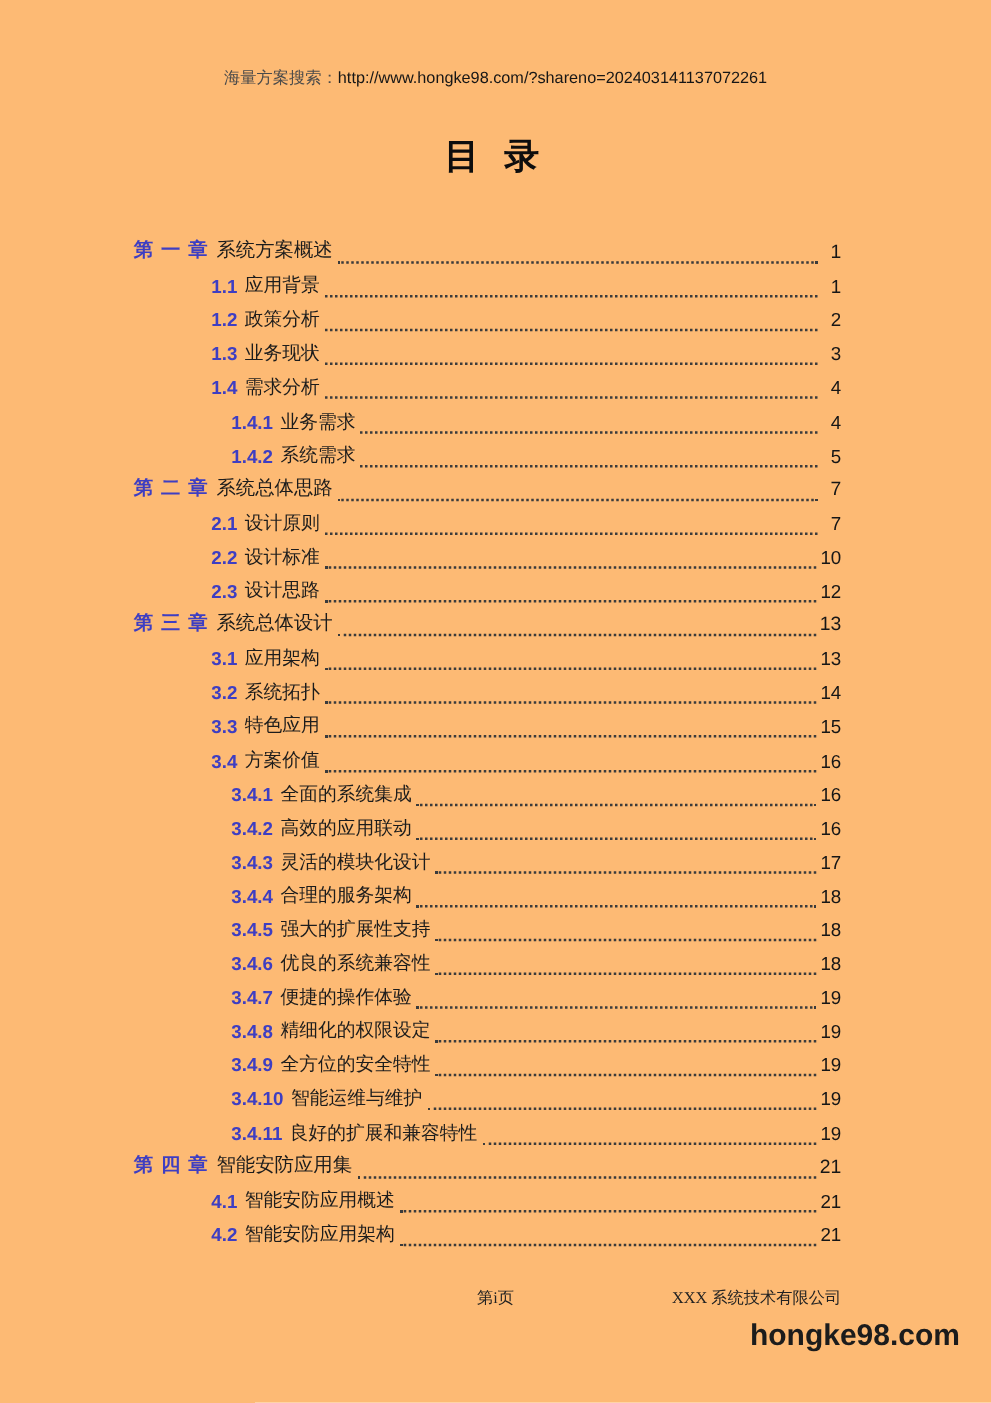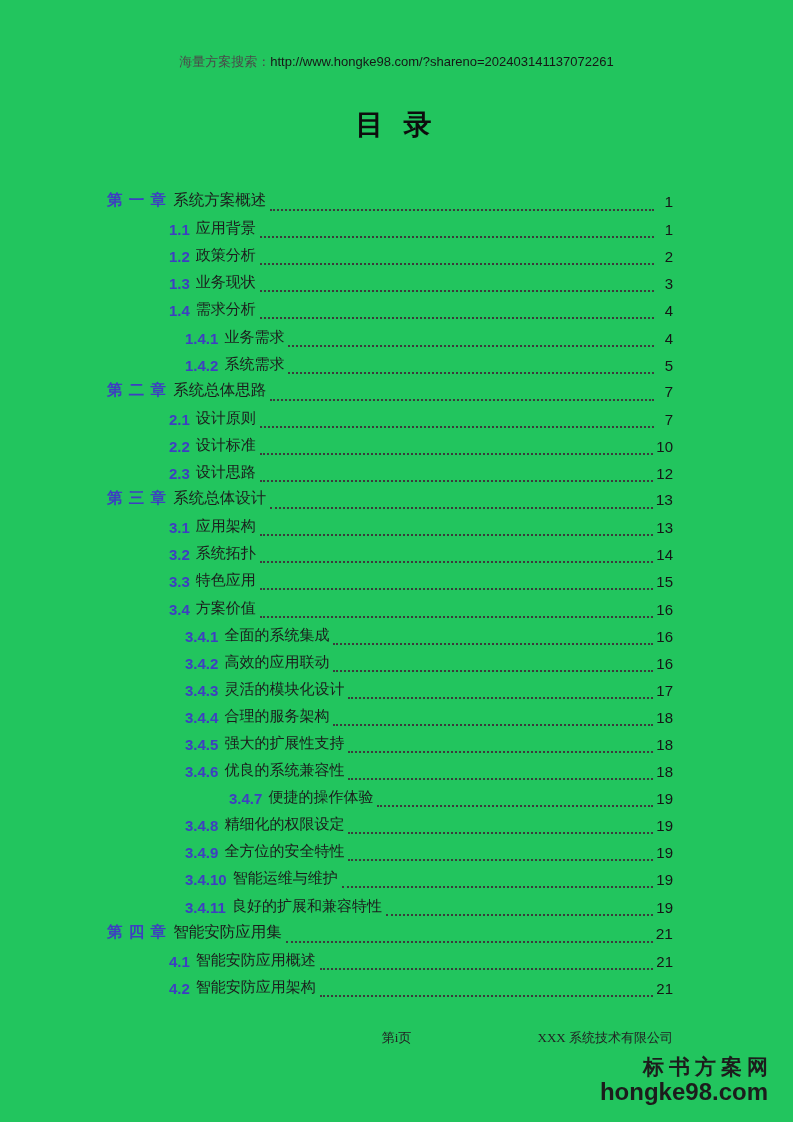--- a/index.html
+++ b/index.html
@@ -1,20 +1,20 @@
 <!DOCTYPE html>
 <html><head>
 <meta charset="utf-8">
 <style>
   html,body { margin:0; padding:0; background:#ffffff; }
   body {
     width:793px; height:1122px; position:relative; overflow:hidden;
     font-family:"Liberation Sans", sans-serif; color:#1c1c1c;
   }
-  .page { position:relative; width:793px; height:1122px; background:#22c55e; }
+  .page { position:relative; width:793px; height:1122px; background:#fdba74; }
 
   .header {
     position:absolute; top:53px; left:0; width:100%;
     text-align:center; font-size:13px; color:#111; white-space:nowrap;
   }
   .header .lbl { font-family:"Liberation Serif", serif; color:#4a4a4a; }
   .header .url { color:#161616; }
 
   .title {
     position:absolute; top:106px; left:0; width:100%; margin:0;
@@ -191,21 +191,21 @@
         <span class="leader"></span>
         <span class="pg">18</span>
       </div>
       <div class="toc-row lvl3">
         <span class="num" style="color: rgb(62, 62, 194);">3.4.6</span>
         <span class="ttl">优良的系统兼容性</span>
         <span class="leader"></span>
         <span class="pg">18</span>
       </div>
       <div class="toc-row lvl3">
-        <span class="num" style="color: rgb(62, 62, 194); margin-left: 44px;">3.4.7</span>
+        <span class="num" style="color: rgb(62, 62, 194);">3.4.7</span>
         <span class="ttl">便捷的操作体验</span>
         <span class="leader"></span>
         <span class="pg">19</span>
       </div>
       <div class="toc-row lvl3">
         <span class="num" style="color: rgb(62, 62, 194);">3.4.8</span>
         <span class="ttl">精细化的权限设定</span>
         <span class="leader"></span>
         <span class="pg">19</span>
       </div>
@@ -246,17 +246,16 @@
         <span class="pg">21</span>
       </div>
     </div>
 
   <div class="footer">
     <span class="page-label">第i页</span>
     <span class="company">XXX 系统技术有限公司</span>
   </div>
 
   <div class="logo">
-    <div class="logo-cn">标书方案网</div>
     <div class="logo-en">hongke98.com</div>
   </div>
 
 </div>
 
 </body></html>

